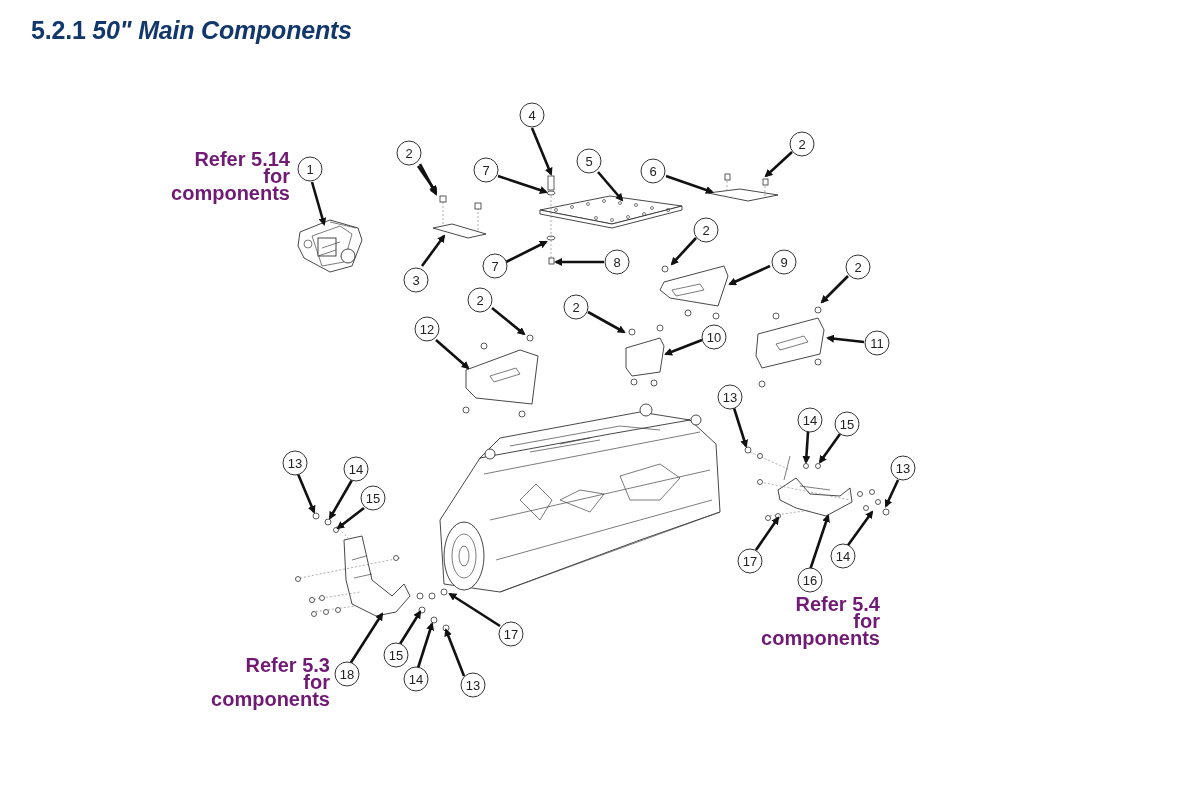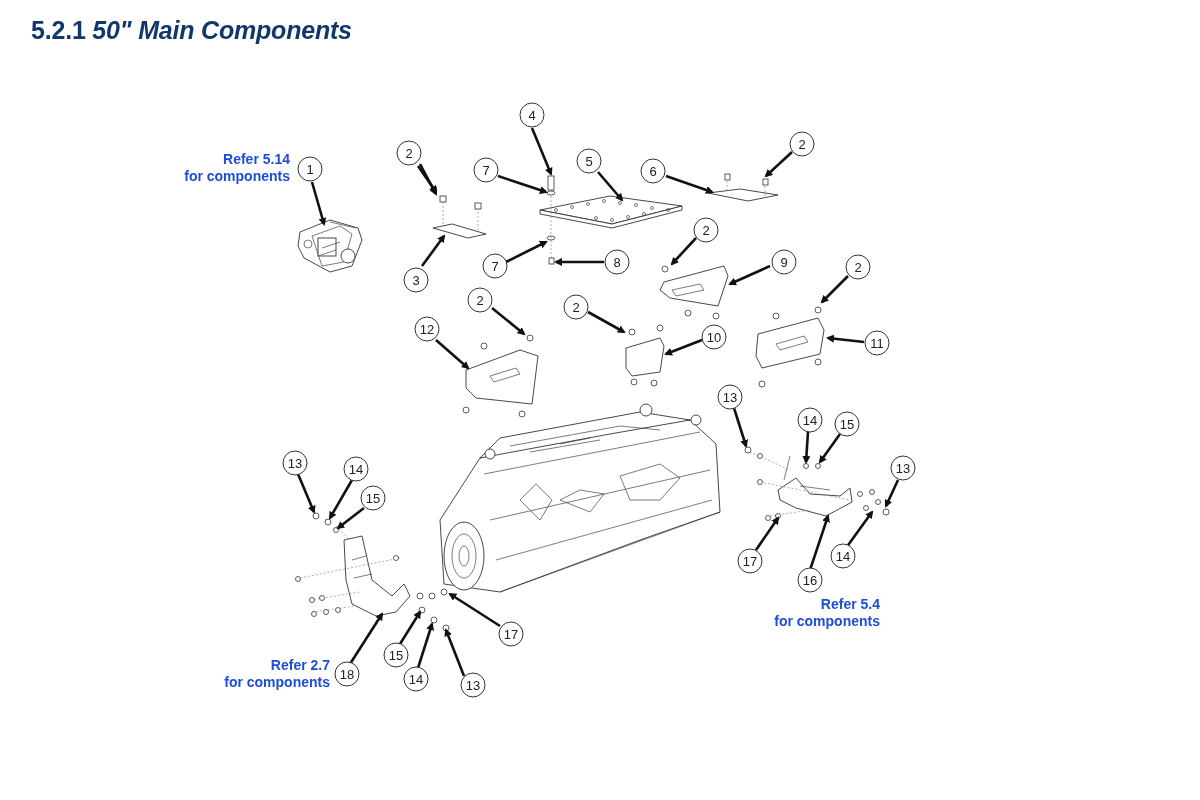--- a/index.html
+++ b/index.html
@@ -1,20 +1,20 @@
 <!DOCTYPE html>
 <html><head>
 <meta charset="utf-8">
 <style>
   html, body { margin: 0; padding: 0; background: #ffffff; }
   body { width: 1200px; height: 800px; position: relative; overflow: hidden; font-family: "Liberation Sans", sans-serif; }
   .title { position: absolute; left: 31px; top: 16px; font-size: 25px; font-weight: bold; color: #12386b; letter-spacing: -0.2px; }
   .title .num { font-style: normal; }
   .title .txt { font-style: italic; }
-  .refer { position: absolute; font-size: 14px; font-weight: bold; color: #1d4ed8; text-align: right; line-height: 17px; }
+  .refer { position: absolute; font-size: 20px; font-weight: bold; color: #701a75; text-align: right; line-height: 17px; }
   .refer.center { text-align: right; }
   svg.diagram { position: absolute; left: 0; top: 0; }
   .callout circle { fill: #ffffff; stroke: #333; stroke-width: 1; }
   .callout text { font-family: "Liberation Sans", sans-serif; font-size: 13px; fill: #222; text-anchor: middle; dominant-baseline: central; }
   .part { fill: #fff; stroke: #333; stroke-width: 0.9; }
   .thin { fill: none; stroke: #444; stroke-width: 0.7; }
   .dash { fill: none; stroke: #777; stroke-width: 0.6; stroke-dasharray: 2 2; }
   .bolt { fill: #fff; stroke: #333; stroke-width: 0.8; }
   .arrow { stroke: #111; stroke-width: 2.6; fill: none; }
 </style>
@@ -24,21 +24,21 @@
 <div class="title">
   <span class="num">5.2.1</span>
   <span class="txt">50" Main Components</span>
 </div>
 
 <div class="refer" style="left:150px; top:151px; width:140px;">
   <div>Refer 5.14</div>
   <div>for components</div>
 </div>
 <div class="refer" style="left:190px; top:657px; width:140px;">
-  <div>Refer 2.7</div>
+  <div>Refer 5.3</div>
   <div>for components</div>
 </div>
 <div class="refer center" style="left:740px; top:596px; width:140px;">
   <div>Refer 5.4</div>
   <div>for components</div>
 </div>
 
 <svg class="diagram" width="1200" height="800" viewBox="0 0 1200 800">
   <defs>
     <marker id="ah" markerWidth="8" markerHeight="8" refX="6" refY="4" orient="auto" markerUnits="userSpaceOnUse">

